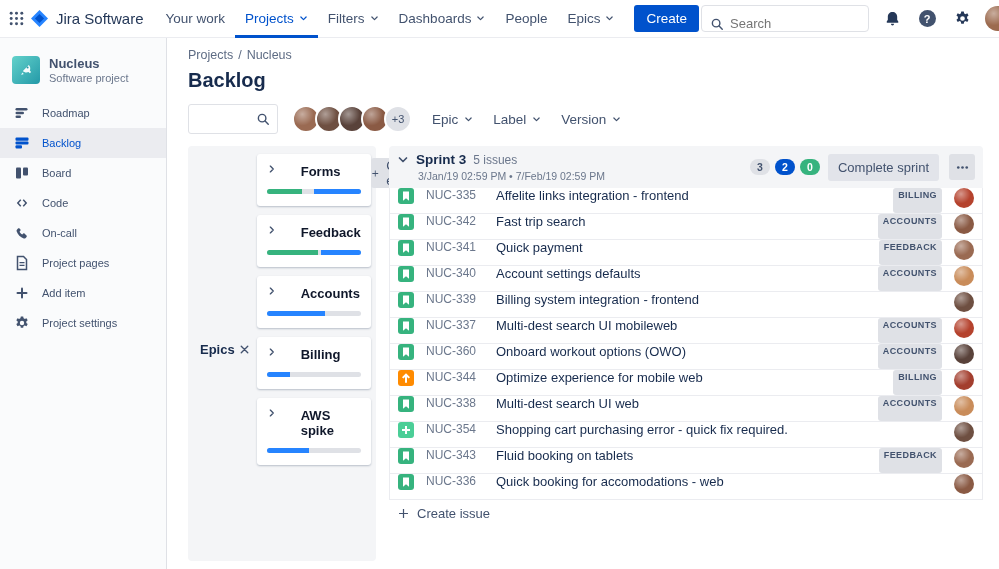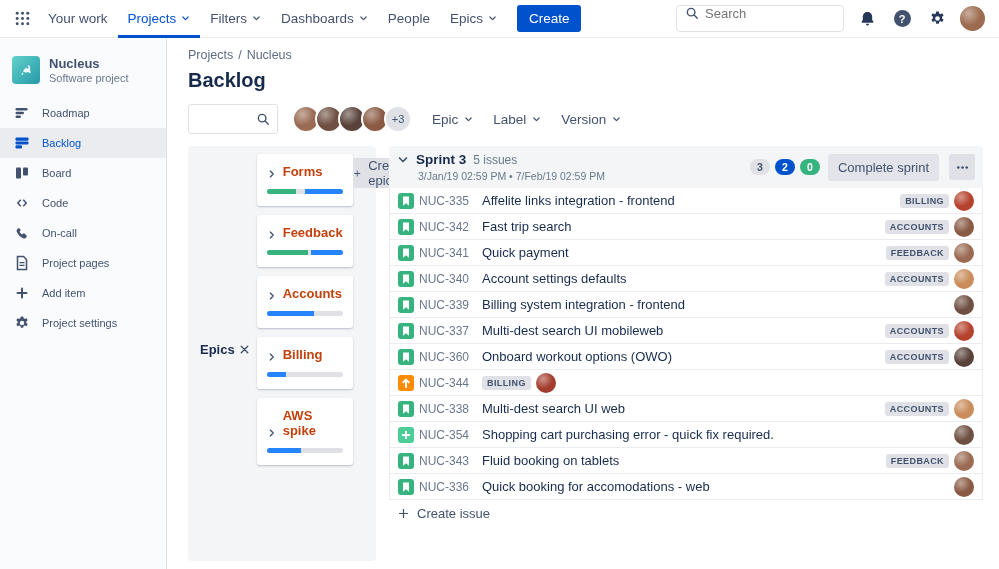--- a/index.html
+++ b/index.html
@@ -10,21 +10,21 @@
   
   .topnav{height:38px;display:flex;align-items:center;padding:0 14px 0 8px;border-bottom:1px solid #EBECF0;gap:2px;background:#fff}
   .grid-btn{width:28px;height:28px;display:flex;align-items:center;justify-content:center;color:#42526E;cursor:pointer;border-radius:3px}
   .logo{display:flex;align-items:center;gap:6px;margin:0 10px 0 2px;cursor:pointer}
   .logo-text{font-size:15px;font-weight:500;color:#253858;white-space:nowrap}
   #topnav-items{display:flex;height:38px}
   .nav-item{display:flex;align-items:center;gap:5px;padding:3px 10px 0;font-size:13.5px;color:#42526E;cursor:pointer;height:100%;border-bottom:3px solid transparent;white-space:nowrap}
   .nav-item.active{color:#0052CC;border-bottom-color:#0052CC}
   .create-btn{background:#0052CC;color:#fff;font-size:13.5px;font-weight:500;border:none;border-radius:3px;padding:6px 12px;margin-left:8px;cursor:pointer;font-family:inherit}
   .nav-right{margin-left:auto;display:flex;align-items:center;gap:11px}
-  .nav-search{display:flex;align-items:flex-start;gap:6px;border:1px solid #DFE1E6;border-radius:4px;height:27px;padding:0 8px;width:168px;color:#42526E;background:#fff}
+  .nav-search{display:flex;align-items:flex-end;gap:6px;border:1px solid #DFE1E6;border-radius:4px;height:27px;padding:0 8px;width:168px;color:#42526E;background:#fff}
   .nav-search input{border:none;outline:none;font-size:13px;width:100%;font-family:inherit;color:#172B4D;background:transparent}
   .icon-btn{width:24px;height:24px;display:flex;align-items:center;justify-content:center;color:#42526E;cursor:pointer}
   .help-ic{background:#42526E;color:#fff;border-radius:50%;width:17px;height:17px;font-size:11px;font-weight:700;display:flex;align-items:center;justify-content:center}
   .avatar{width:25px;height:25px;border-radius:50%;cursor:pointer}
 
   
   .shell{display:flex;height:531px}
   .sidebar{width:167px;background:#FAFBFC;border-right:1px solid #DFE1E6;padding-top:18px;flex-shrink:0}
   .proj{display:flex;gap:9px;align-items:center;padding:0 12px 14px}
   .proj-avatar{width:28px;height:28px;border-radius:4px;background:linear-gradient(135deg,#63D2CB,#2499A8);display:flex;align-items:center;justify-content:center;flex-shrink:0}
@@ -49,40 +49,40 @@
   .dropdowns{display:flex;gap:20px;margin-left:6px}
   .dd{display:flex;align-items:center;gap:6px;font-size:13.5px;color:#42526E;cursor:pointer}
   .content{display:flex;gap:13px;margin-top:12px;flex:1;min-height:0}
 
   
   .epics{width:188px;background:#F4F5F7;border-radius:4px;padding:8px;flex-shrink:0;display:flex;}
   .epics-head{display:flex;justify-content:space-between;align-items:center;padding:2px 2px 10px 4px}
   .epics-title{font-size:13px;font-weight:700;color:#172B4D}
   .close-x{color:#42526E;cursor:pointer;width:20px;height:20px;display:flex;align-items:center;justify-content:center}
   .epic-card{background:#fff;border-radius:3px;box-shadow:0 1px 2px rgba(9,30,66,.25);padding:10px 10px 12px;margin-bottom:9px;cursor:pointer}
-  .epic-name-row{display:flex;align-items:flex-end;gap:6px;font-size:13px;font-weight:600;color:#c2410c}
+  .epic-name-row{display:flex;align-items:flex-start;gap:24px;font-size:13px;font-weight:600;color:#0f172a}
   .chev-r{color:#42526E;display:flex}
   .epic-bar{height:5px;background:#DFE1E6;border-radius:3px;margin-top:10px;display:flex;overflow:hidden}
   .epic-seg{height:100%}
   .create-epic{height:30px;display:flex;align-items:center;justify-content:center;gap:7px;background:#DFE1E6;border-radius:3px;font-size:13px;font-weight:500;color:#42526E;cursor:pointer;margin-top:4px}
 
   
   .sprint{flex:1;display:flex;flex-direction:column;min-width:0;overflow:hidden}
   .sprint-head{background:#F4F5F7;border-radius:4px 4px 0 0;padding:6px 8px;display:flex;align-items:center;justify-content:space-between}
   .sprint-title-row{display:flex;align-items:center;gap:7px}
   .disclosure{color:#42526E;display:flex;cursor:pointer}
   .sprint-name{font-size:13.5px;font-weight:700;color:#172B4D}
   .sprint-count{font-size:12px;color:#6B778C}
   .sprint-dates{font-size:10.5px;color:#6B778C;margin:3px 0 0 21px}
   .sprint-right{display:flex;align-items:center;gap:8px}
   .count-badge{min-width:20px;height:16px;border-radius:9px;font-size:10.5px;font-weight:700;display:flex;align-items:center;justify-content:center;padding:0 6px}
   .complete-btn{background:#E2E4EA;border:none;border-radius:3px;color:#42526E;font-size:13px;font-weight:500;padding:6px 10px;cursor:pointer;font-family:inherit;white-space:nowrap}
   .more-btn{width:26px;height:26px;background:#DFE1E6;border-radius:3px;display:flex;align-items:center;justify-content:center;color:#42526E;cursor:pointer;margin-left:2px}
   .issues{border-left:1px solid #EBECF0;border-right:1px solid #EBECF0;overflow:hidden}
-  .issue-row{height:26px;display:flex;align-items:center;gap:5px;padding:0 8px;background:#fff;border-bottom:1px solid #EBECF0;cursor:pointer}
+  .issue-row{height:26px;display:flex;gap:12px;padding:0 8px;background:#fff;border-bottom:1px solid #EBECF0;cursor:pointer}
   .type-ic{width:16px;height:16px;border-radius:3px;display:flex;align-items:center;justify-content:center;flex-shrink:0}
   .issue-key{font-size:12px;color:#6B778C;width:58px;flex-shrink:0}
   .issue-sum{font-size:13px;color:#172B4D;flex:1;white-space:nowrap;overflow:hidden;text-overflow:ellipsis}
   .issue-label{font-size:9px;font-weight:700;color:#42526E;background:#DFE1E6;border-radius:3px;padding:2px 5px;letter-spacing:.4px;flex-shrink:0}
   .issue-avatar{width:20px;height:20px;border-radius:50%;flex-shrink:0;cursor:pointer}
   .create-issue{height:26px;display:flex;align-items:center;gap:7px;padding:0 8px;font-size:13px;font-weight:500;color:#42526E;cursor:pointer}
 </style>
 </head>
 <body>
 
@@ -93,20 +93,29 @@
         <circle cx="8" cy="3" r="1.4"></circle>
         <circle cx="13" cy="3" r="1.4"></circle>
         <circle cx="3" cy="8" r="1.4"></circle>
         <circle cx="8" cy="8" r="1.4"></circle>
         <circle cx="13" cy="8" r="1.4"></circle>
         <circle cx="3" cy="13" r="1.4"></circle>
         <circle cx="8" cy="13" r="1.4"></circle>
         <circle cx="13" cy="13" r="1.4"></circle>
       </svg>
   </span>
+  <span class="logo">
+    <span>
+      <svg viewBox="0 0 32 32" width="21" height="21">
+          <path fill="#2684FF" d="M16 3l13 13-13 13L3 16z"></path>
+          <path fill="#0052CC" d="M16 9l7 7-7 7-7-7z"></path>
+        </svg>
+    </span>
+    <span class="logo-text">Jira Software</span>
+  </span>
   <nav id="topnav-items">
       <a class="nav-item">
     <span class="nav-label">Your work</span>
   </a>
       <a class="nav-item active">
     <span class="nav-label">Projects</span>
   <svg viewBox="0 0 12 12" width="9" height="9">
           <path d="M2.5 4l3.5 3.5L9.5 4" fill="none" stroke="currentColor" stroke-width="1.6" stroke-linecap="round" stroke-linejoin="round"></path>
         </svg>
       </a>
@@ -499,20 +508,21 @@
     <span class="issue-label">ACCOUNTS</span>
     <span class="issue-avatar" style="background: radial-gradient(circle at 35% 30%, rgba(255, 255, 255, 0.45), rgba(255, 255, 255, 0) 50%), rgb(89, 66, 58);"></span>
   </div>
             <div class="issue-row">
     <span class="type-ic" style="background: rgb(255, 139, 0);">
                 <svg viewBox="0 0 16 16" width="16" height="16">
                   <path d="M8 3.2l4 4-1.4 1.4L9 7v5.8H7V7L5.4 8.6 4 7.2z" fill="#fff"></path>
                 </svg>
               </span>
     <span class="issue-key">NUC-344</span>
+    <span class="issue-sum">Optimize experience for mobile web</span>
     <span class="issue-label">BILLING</span>
     <span class="issue-avatar" style="background: radial-gradient(circle at 35% 30%, rgba(255, 255, 255, 0.45), rgba(255, 255, 255, 0) 50%), rgb(163, 62, 46);"></span>
   </div>
             <div class="issue-row">
     <span class="type-ic" style="background: rgb(54, 179, 126);">
                 <svg viewBox="0 0 16 16" width="16" height="16">
                   <path d="M5 3.5h6v9.2l-3-2.5-3 2.5z" fill="#fff"></path>
                 </svg>
               </span>
     <span class="issue-key">NUC-338</span>

